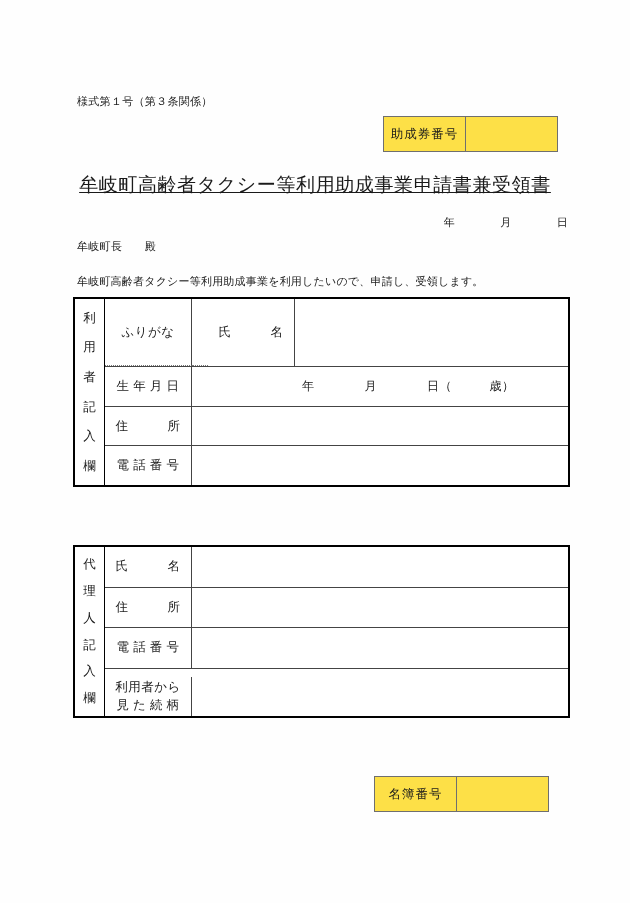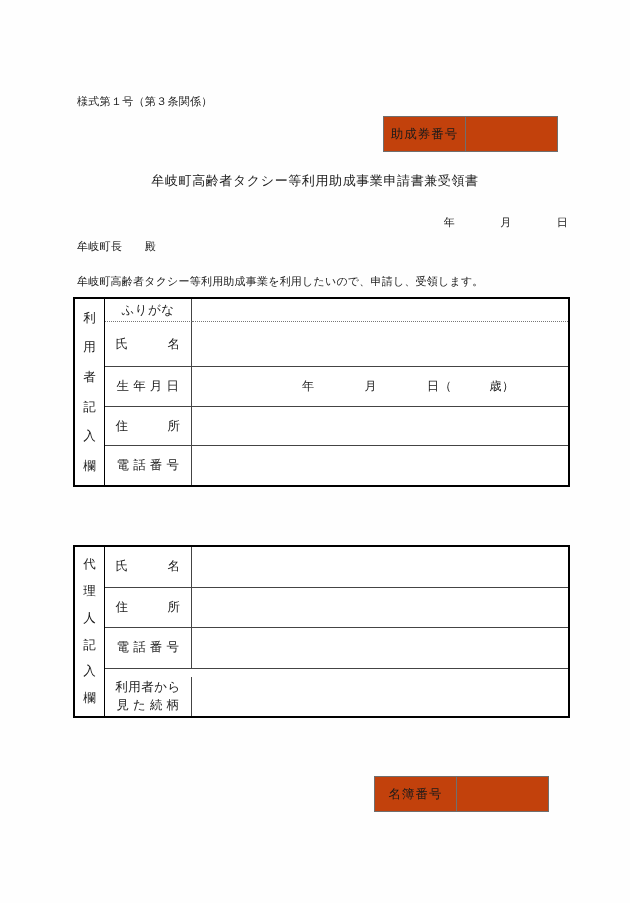--- a/index.html
+++ b/index.html
@@ -26,33 +26,33 @@
   .txt {
     position: absolute;
     font-size: 11px;
     line-height: 1.25;
     letter-spacing: 0.3px;
     white-space: pre;
   }
 
   #form-number      { left: 77px;  top: 95px; }
   #doc-title        { left: 0;     top: 173px; width: 630px; text-align: center;
-                      font-size: 13px; letter-spacing: 0.6px; }
+                      font-size: 19px; letter-spacing: 0.6px; text-decoration: underline; }
   #date-line        { left: 0;     top: 216px; width: 568px; text-align: right;
                       letter-spacing: 0.3px; }
   #addressee        { left: 77px;  top: 240px; }
   #statement        { left: 77px;  top: 275px; letter-spacing: 0.2px; }
   #agent-note       { left: 77px;  top: 515px; letter-spacing: 0.2px; }
 
   
   .numbox {
     position: absolute;
     display: flex;
     border: 1px solid #6f6f6f;
-    background: #c2410c;
+    background: #fde047;
     box-sizing: border-box;
   }
   .numbox .nb-label {
     width: 82px;
     display: flex;
     align-items: center;
     justify-content: center;
     font-size: 12.5px;
     letter-spacing: 1px;
     border-right: 1px solid #6f6f6f;
@@ -124,21 +124,21 @@
     align-items: center;
     font-size: 12px;
     padding: 0 8px;
     box-sizing: border-box;
     white-space: pre;
   }
 
   
   .name-block {
     display: flex;
-    flex-direction: column;
+    flex-direction: row;
     flex: 1;
   }
   .name-block .sub-row { display: flex; flex: 1; }
   .name-block .sub-row.furigana {
     flex: 0 0 23px;
   }
   .name-block .sub-row.furigana .row-label,
   .name-block .sub-row.furigana .row-value {
     border-bottom: 1px dotted #777;
   }

